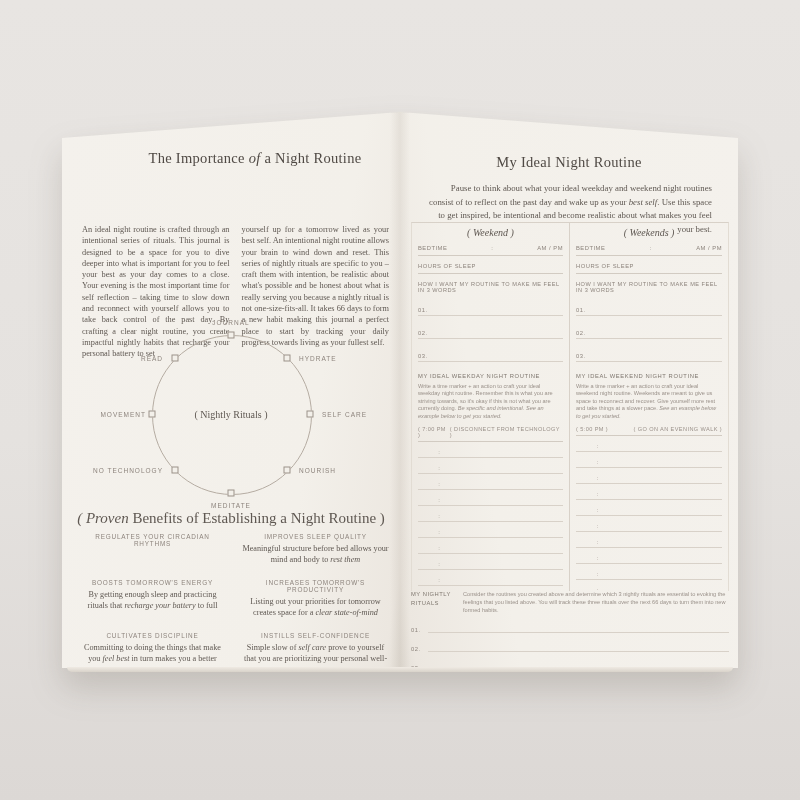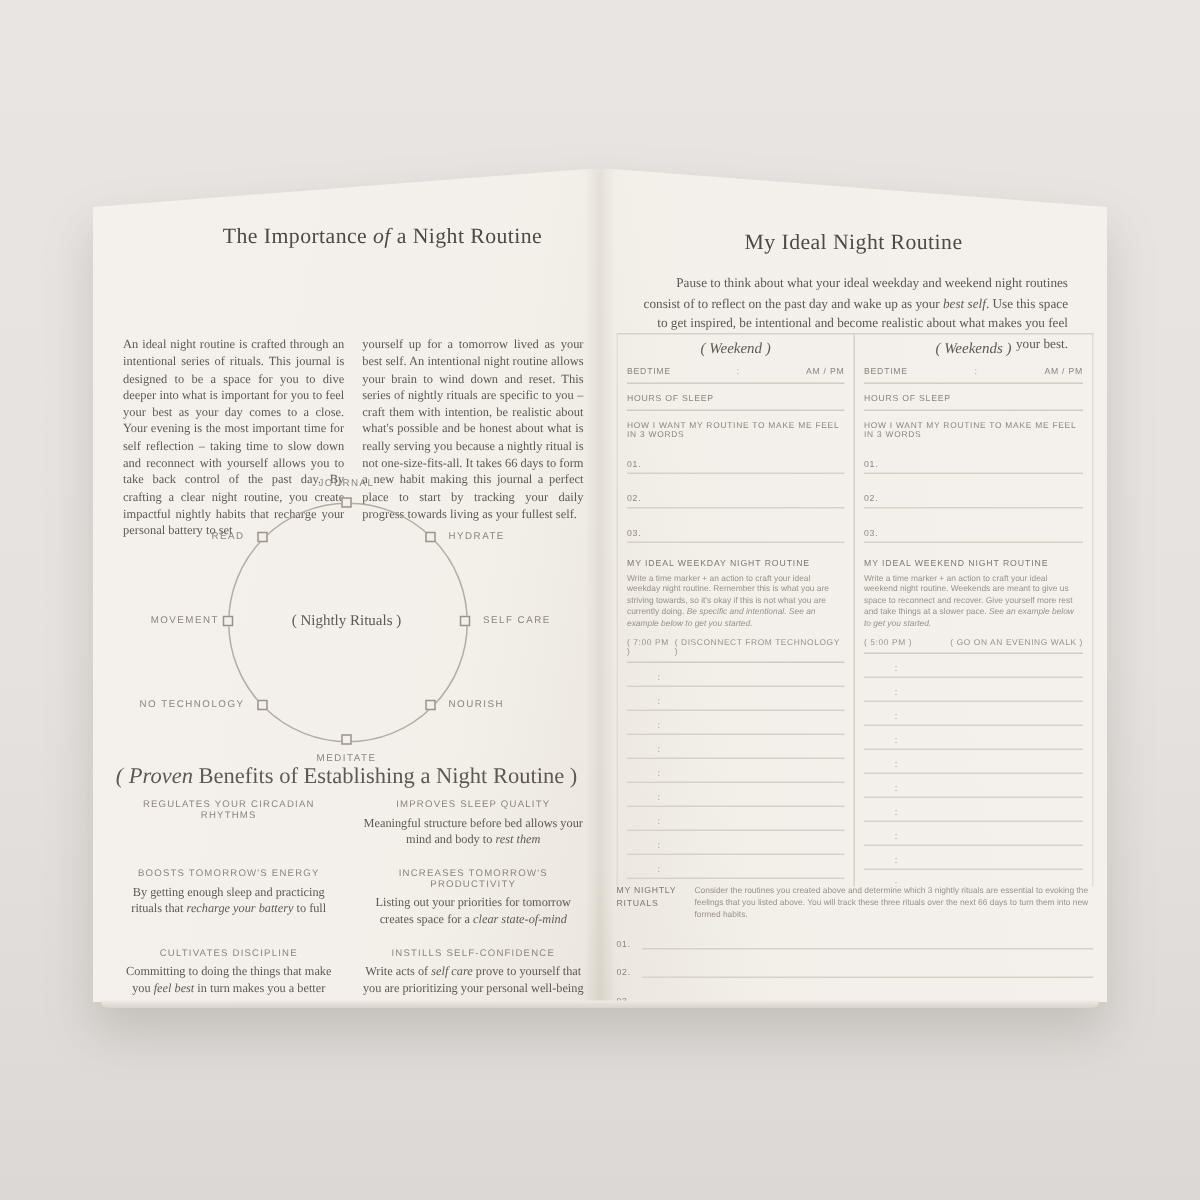--- a/index.html
+++ b/index.html
@@ -123,21 +123,21 @@
         <div>
           <div class="benefit-title">INCREASES TOMORROW'S PRODUCTIVITY</div>
           <div class="benefit-desc"><span>Listing out your priorities for tomorrow creates space for a </span><span class="it">clear state-of-mind</span><span></span></div>
         </div>
         <div>
           <div class="benefit-title">CULTIVATES DISCIPLINE</div>
           <div class="benefit-desc"><span>Committing to doing the things that make you </span><span class="it">feel best</span><span> in turn makes you a better person</span></div>
         </div>
         <div>
           <div class="benefit-title">INSTILLS SELF-CONFIDENCE</div>
-          <div class="benefit-desc"><span>Write acts of </span><span class="it">self care</span><span> prove to yourself that you are prioritizing your personal well-being</span></div>
+          <div class="benefit-desc"><span>Simple slow of </span><span class="it">self care</span><span> prove to yourself that you are prioritizing your personal well-being</span></div>
         </div>
       </div>
     </div>
 
     <div class="page right">
       <div class="page-title rp-title">My Ideal Night Routine</div>
 
       <div class="rp-intro"><span>Pause to think about what your ideal weekday and weekend night routines consist of to reflect on the past day and wake up as your </span><span class="it">best self</span><span>. Use this space to get inspired, be intentional and become realistic about what makes you feel your best.</span></div>
 
       <div class="rp-table">

